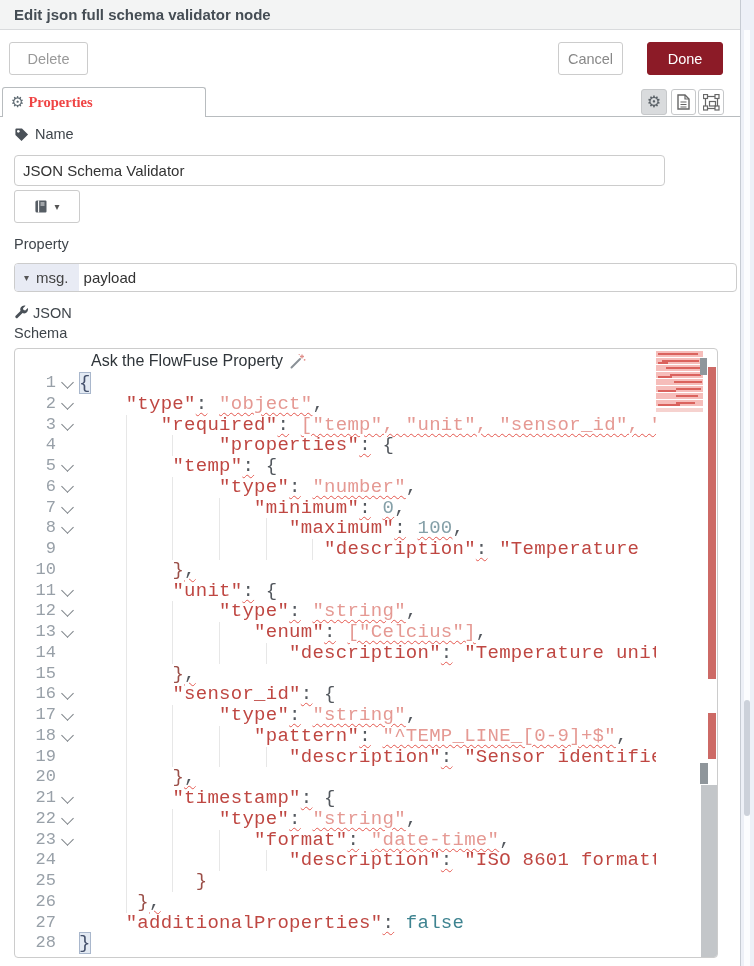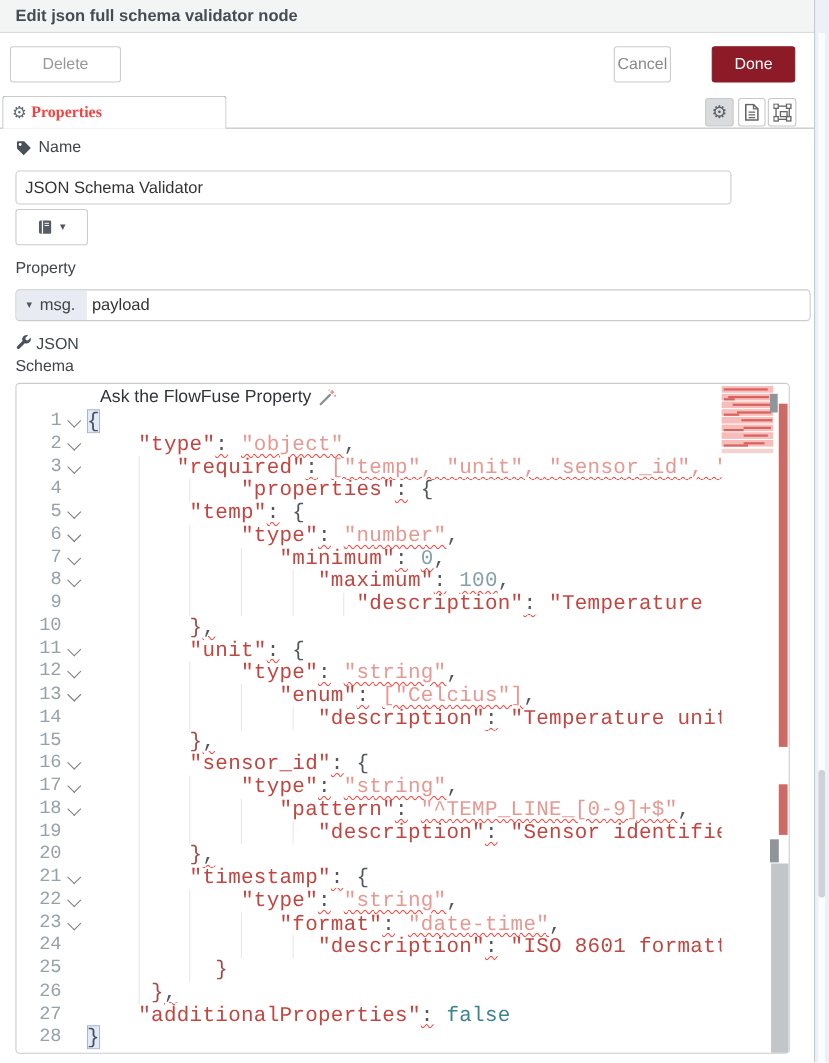--- a/index.html
+++ b/index.html
@@ -10,22 +10,22 @@
   }
   .abs{position:absolute;}
 
   
   .dlg-header{left:0;top:0;width:754px;height:30px;background:#f3f4f4;border-bottom:1px solid #d9dbdd;box-sizing:border-box;}
   .dlg-title{left:14px;top:6px;font-size:15px;font-weight:bold;color:#454d54;}
 
   
   .btn{box-sizing:border-box;height:33px;border:1px solid #ccc;border-radius:3px;background:#fff;
        color:#999;font-size:14.5px;font-family:"Liberation Sans",sans-serif;display:flex;align-items:center;justify-content:center;cursor:pointer;}
-  .btn-delete{left:9px;top:42px;width:101px;}
-  .btn-cancel{left:558px;top:42px;width:52px;color:#888;}
+  .btn-delete{left:9px;top:42px;width:79px;}
+  .btn-cancel{left:558px;top:42px;width:65px;color:#888;}
   .btn-done{left:647px;top:42px;width:76px;background:#8C1B27;border-color:#8C1B27;color:#fff;}
 
   
   .tab-row-border{left:0;top:116px;width:740px;height:0;border-bottom:1px solid #b8bcbf;}
   .tab{left:2px;top:87px;width:204px;height:30px;background:#fff;border:1px solid #b8bcbf;border-bottom:none;
        border-radius:3px 3px 0 0;box-sizing:border-box;display:flex;align-items:center;padding-left:8px;gap:4px;cursor:pointer;}
   .tab-label{font-size:14.5px;font-weight:bold;color:#ef4444;font-family:Liberation Serif, serif;}
   .gear-glyph{font-family:"DejaVu Sans",sans-serif;color:#5f6b73;font-size:15px;line-height:1;}
   .mini-btn{box-sizing:border-box;height:26px;border:1px solid #c6c8ca;border-radius:3px;background:#fff;
             display:flex;align-items:center;justify-content:center;cursor:pointer;}

